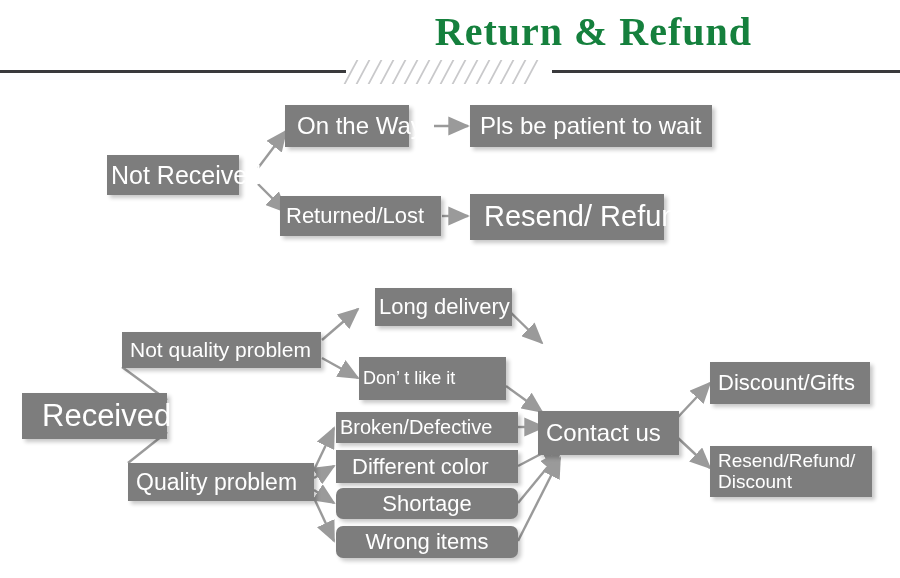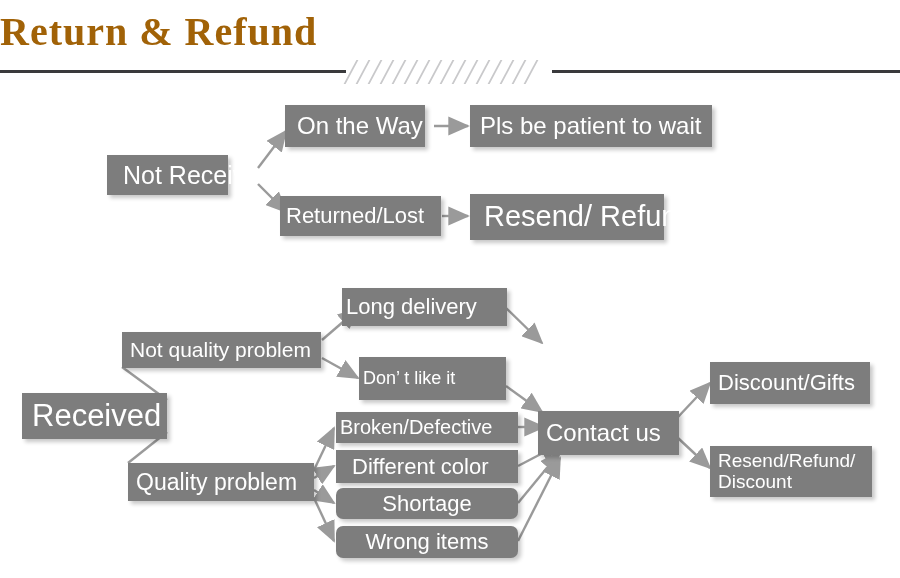--- a/index.html
+++ b/index.html
@@ -17,26 +17,26 @@
     background: #ffffff;
     overflow: hidden;
   }
 
   
   .title {
     position: absolute;
     left: 0;
     top: 8px;
     width: 752px;
-    text-align: left;
+    text-align: right;
     font-family: "Liberation Serif", serif;
     font-weight: bold;
     font-size: 40px;
     letter-spacing: 1px;
-    color: #a16207;
+    color: #15803d;
     white-space: nowrap;
   }
   .rule {
     position: absolute;
     height: 3px;
     background: #3a3a3c;
     top: 70px;
   }
   .rule.left  { left: 0px;   width: 346px; }
   .rule.right { left: 552px; width: 348px; }
@@ -141,37 +141,37 @@
       <path d="M518,427 L544,427" marker-end="url(#ah)"></path>
       <path d="M518,466 L560,444" marker-end="url(#ah)"></path>
       <path d="M518,503 L560,452" marker-end="url(#ah)"></path>
       <path d="M518,541 L560,458" marker-end="url(#ah)"></path>
 
       <path d="M678,417 L710,383" marker-end="url(#ah)"></path>
       <path d="M678,438 L710,468" marker-end="url(#ah)"></path>
     </g>
   </svg>
 
-  <div class="node left" style="left:107px; top:155px; width:121px; height:40px; font-size:25px; padding-left:16px;">Not Received</div>
+  <div class="node left" style="left:107px; top:155px; width:132px; height:40px; font-size:25px; padding-left:4px;">Not Received</div>
 
-  <div class="node left" style="left:285px; top:105px; width:140px; height:42px; font-size:24px; padding-left:12px;">On the Way</div>
+  <div class="node left" style="left:285px; top:105px; width:124px; height:42px; font-size:24px; padding-left:12px;">On the Way</div>
 
   <div class="node left" style="left:280px; top:196px; width:161px; height:40px; font-size:22px; padding-left:6px;">Returned/Lost</div>
 
   <div class="node left" style="left:470px; top:105px; width:242px; height:42px; font-size:24px; padding-left:10px;">Pls be patient to wait</div>
 
   <div class="node left" style="left:470px; top:194px; width:194px; height:46px; font-size:29px; padding-left:14px;">Resend/ Refund</div>
 
-  <div class="node left" style="left:22px; top:393px; width:145px; height:46px; font-size:31px; padding-left:10px;">Received</div>
+  <div class="node left" style="left:22px; top:393px; width:145px; height:46px; font-size:31px; padding-left:20px;">Received</div>
 
   <div class="node left" style="left:122px; top:332px; width:199px; height:36px; font-size:21px; padding-left:8px;">Not quality problem</div>
 
   <div class="node left" style="left:128px; top:463px; width:186px; height:38px; font-size:23px; padding-left:8px;">Quality problem</div>
 
-  <div class="node left" style="left:342px; top:288px; width:165px; height:38px; font-size:22px; padding-left:4px;">Long delivery</div>
+  <div class="node left" style="left:375px; top:288px; width:137px; height:38px; font-size:22px; padding-left:4px;">Long delivery</div>
 
   <div class="node left" style="left:359px; top:357px; width:147px; height:43px; font-size:18px; padding-left:4px;">Don’ t like it</div>
 
   <div class="node left" style="left:336px; top:412px; width:182px; height:31px; font-size:20px; padding-left:4px;">Broken/Defective</div>
 
   <div class="node left" style="left:336px; top:450px; width:182px; height:33px; font-size:22px; padding-left:16px;">Different color</div>
 
   <div class="node center" style="left:336px; top:488px; width:182px; height:31px; font-size:22px;">Shortage</div>
 
   <div class="node center" style="left:336px; top:526px; width:182px; height:32px; font-size:22px;">Wrong items</div>

